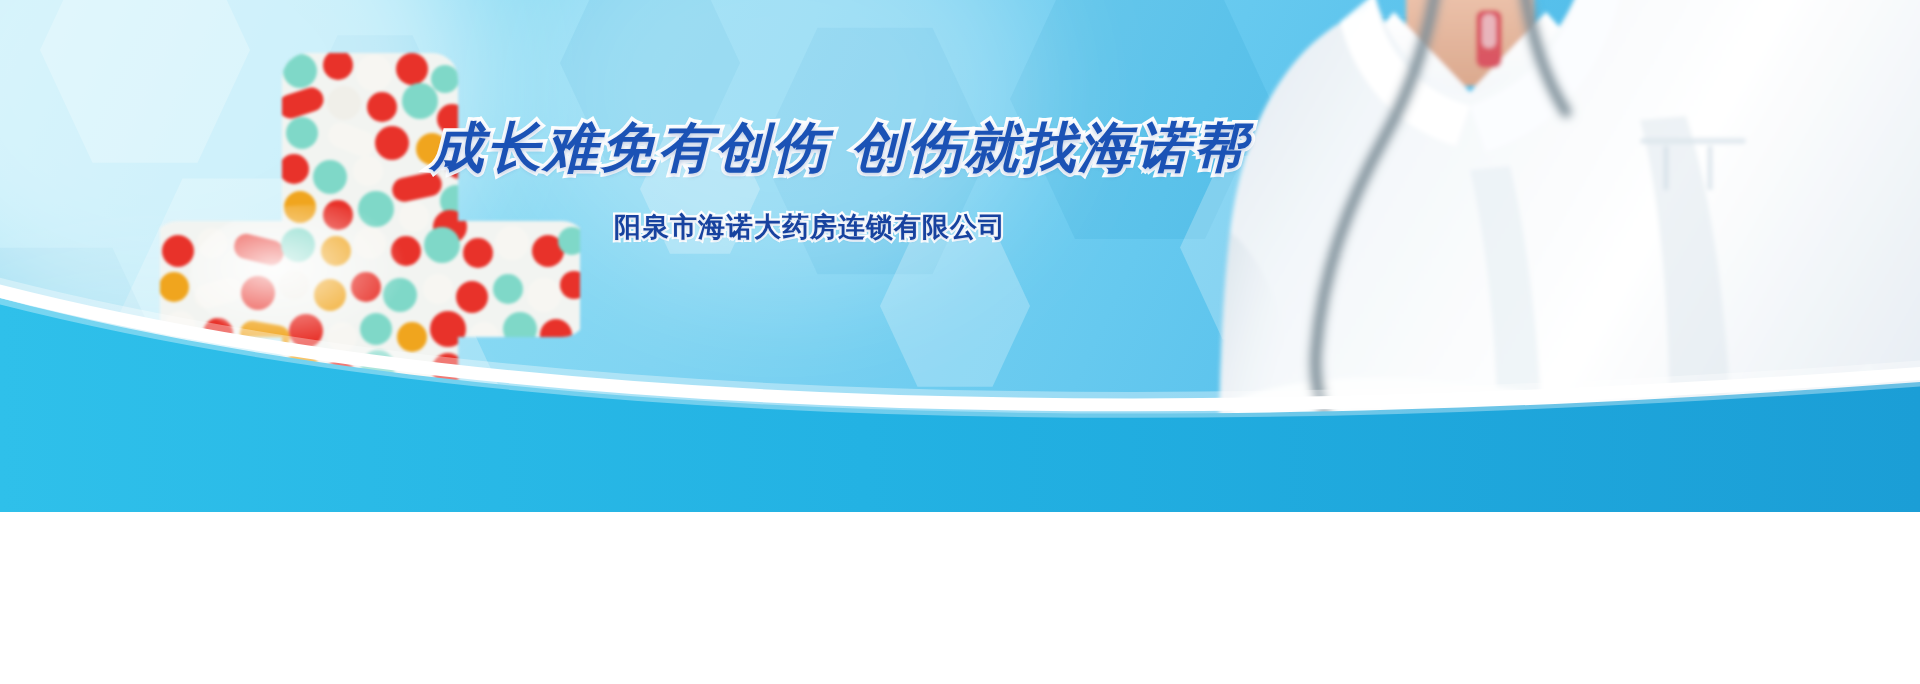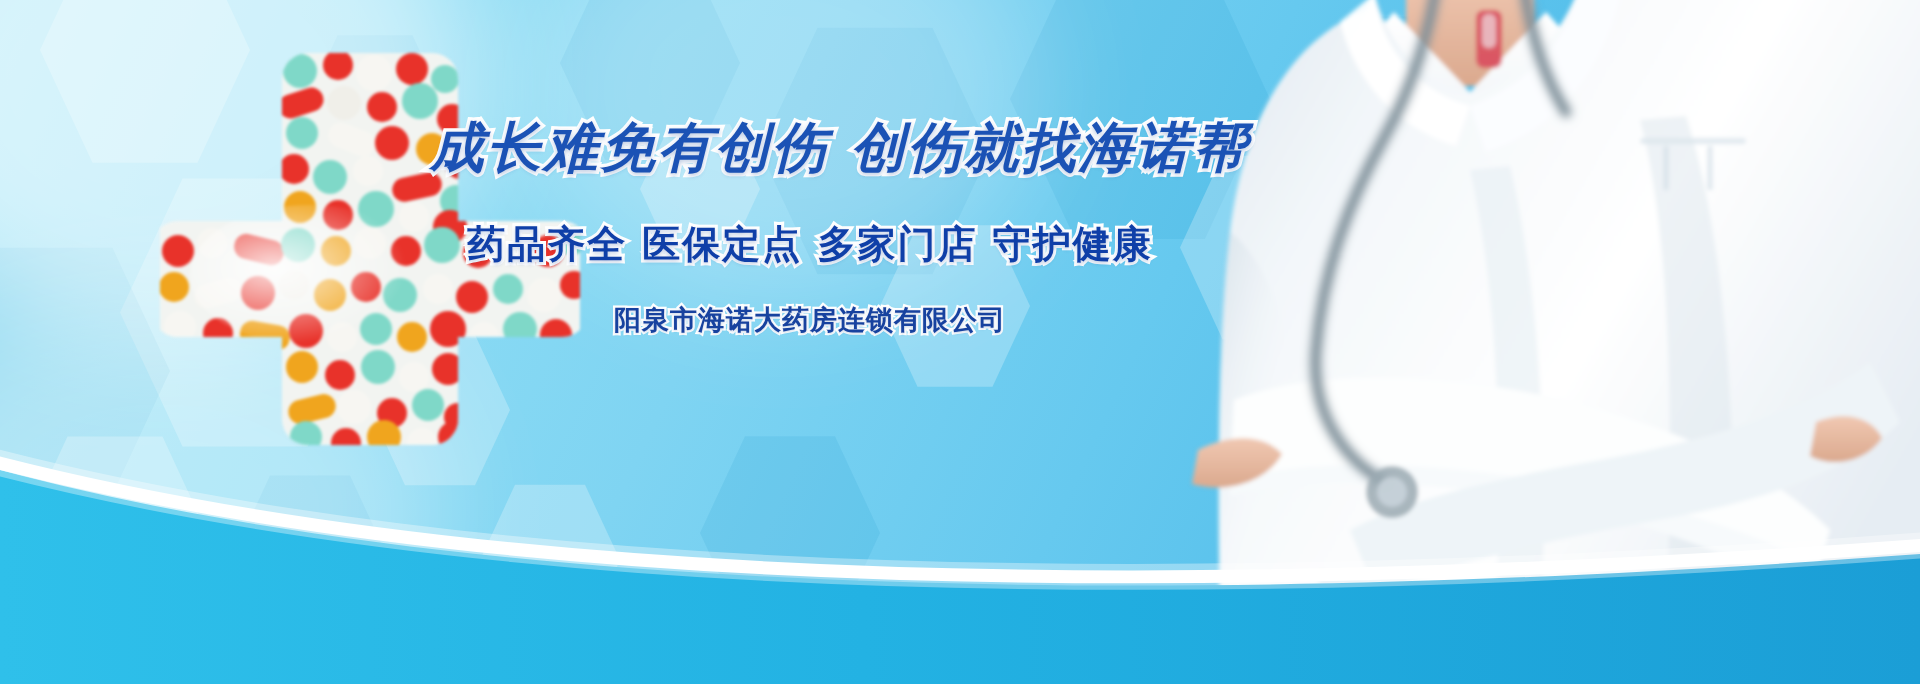--- a/index.html
+++ b/index.html
@@ -2,21 +2,21 @@
 <html><head>
 <meta charset="utf-8">
 <title>Pharmacy Banner</title>
 <style>
   html,body{margin:0;padding:0;background:#ffffff;}
   *{box-sizing:border-box;}
 
   .banner{
     position:relative;
     width:1920px;
-    height:684px;
+    height:512px;
     overflow:hidden;
     font-family:"Liberation Sans","DejaVu Sans",sans-serif;
     background:linear-gradient(115deg,#a8e6f7 0%,#8fdef5 18%,#7fd4f2 38%,#66c9ef 58%,#51bdea 76%,#3eb3e6 100%);
   }
 
   
   .hex-layer{position:absolute;inset:0;}
   .hex{
     position:absolute;
     background:rgba(255,255,255,0.16);
@@ -337,18 +337,17 @@
       <path d="M0 66 C 420 178, 1060 214, 1920 150 L1920 280 L0 280 Z" fill="url(#bandG)"></path>
 
       <path d="M-20 54 C 420 170, 1060 206, 1940 140" fill="none" stroke="#ffffff" stroke-width="13" stroke-linecap="round"></path>
       <path d="M-20 54 C 420 170, 1060 206, 1940 140" fill="none" stroke="#ffffff" stroke-width="26" stroke-linecap="round" opacity="0.35"></path>
     </svg>
   </div>
 
   <div class="copy">
     <div class="headline">成长难免有创伤 创伤就找海诺帮</div>
 
-    <div class="subline">药品齐全 医保定点 多家门店 守护健康</div>
 
     <div class="company">阳泉市海诺大药房连锁有限公司</div>
   </div>
 
 </div>
 
 </body></html>

